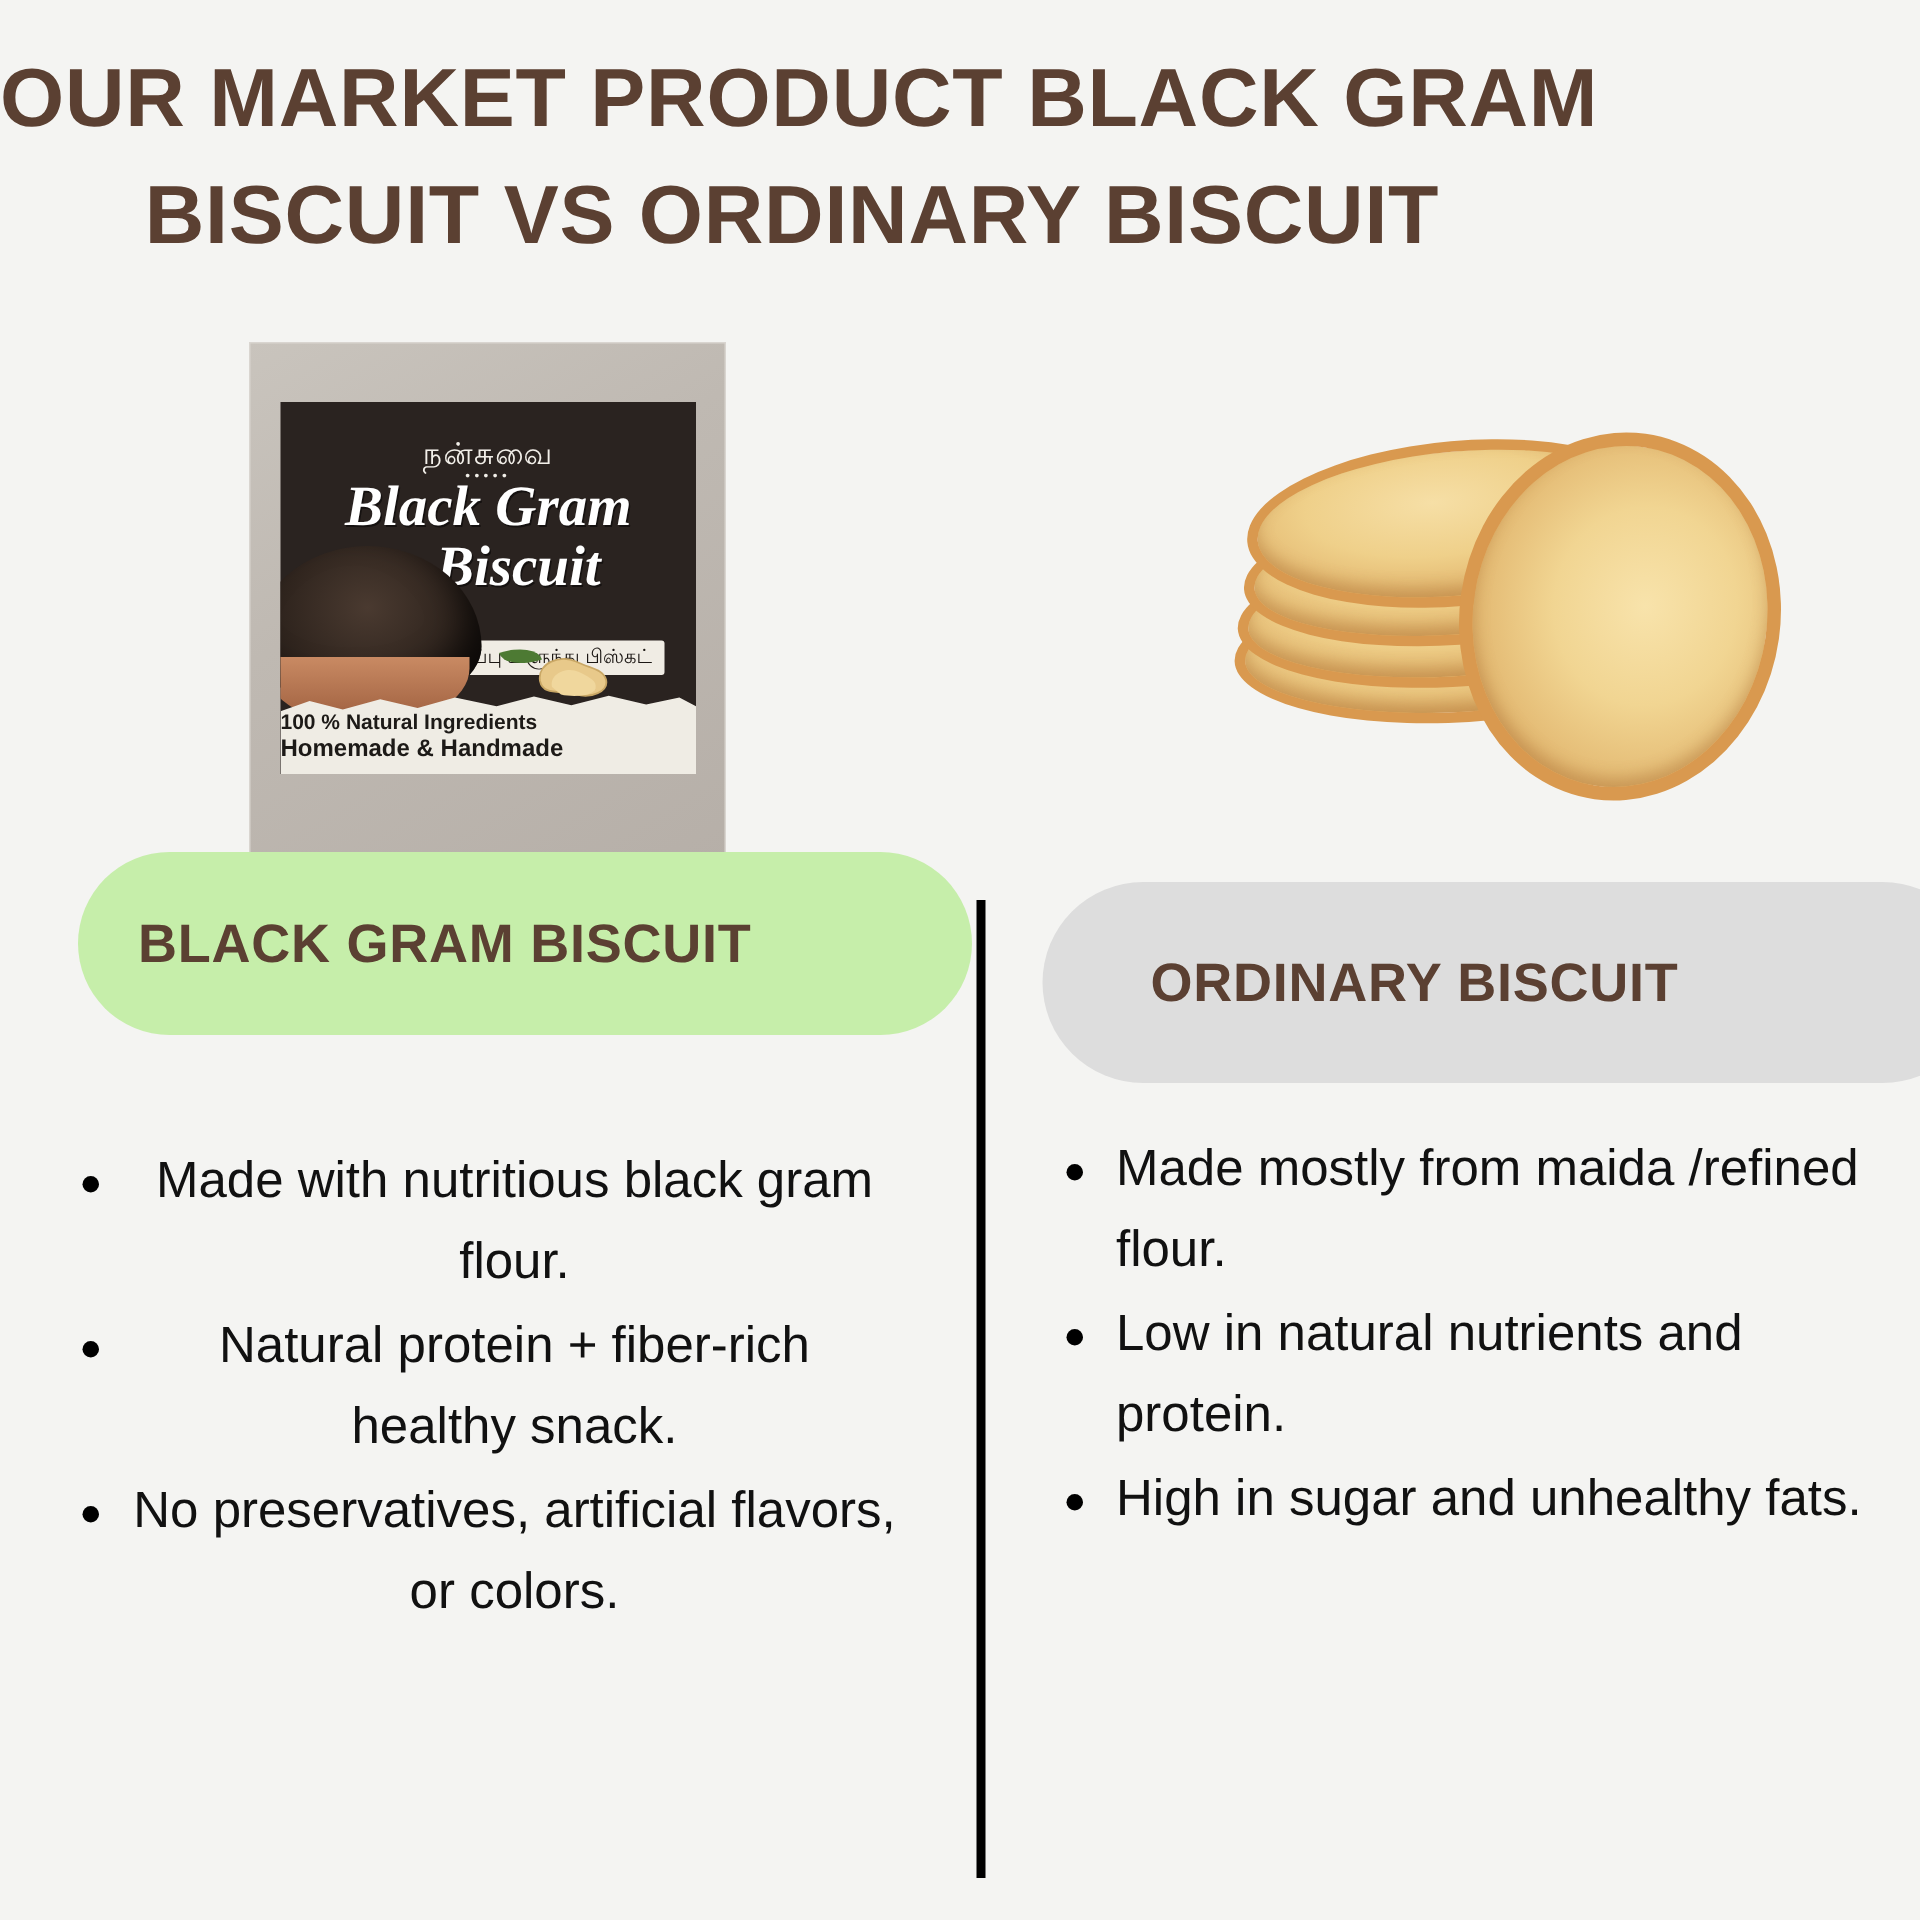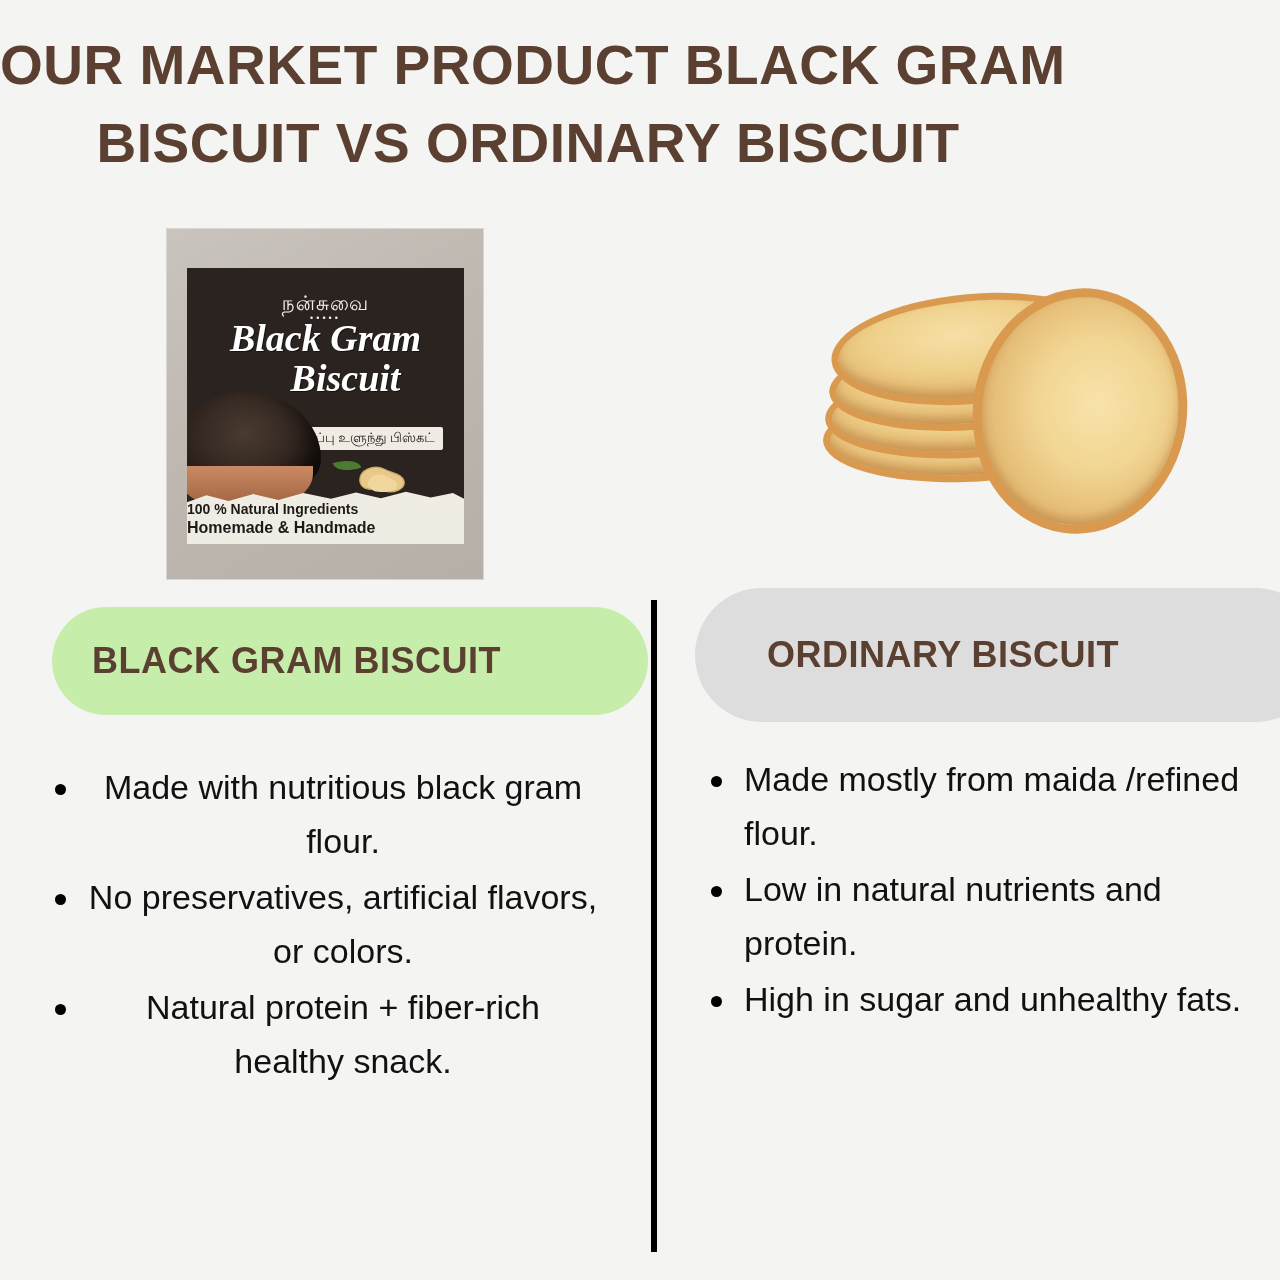--- a/index.html
+++ b/index.html
@@ -41,21 +41,21 @@
     width: 318px;
     height: 352px;
     background: linear-gradient(150deg, #c9c4bd 0%, #bfb9b2 40%, #b6afa8 100%);
     box-shadow: 0 0 0 1px #d9d5d0 inset;
   }
   .package-label {
     position: absolute;
     left: 21px;
     top: 40px;
     width: 277px;
-    height: 276px;
+    height: 248px;
     background: #2a2320;
     overflow: hidden;
   }
   .pkg-brand {
     position: absolute;
     top: 24px;
     left: 0;
     width: 100%;
     text-align: center;
     color: #f2efe9;
@@ -229,23 +229,23 @@
   }
   .pill-label {
     color: #5b4032;
     font-weight: bold;
     font-size: 36px;
     letter-spacing: 0.5px;
     white-space: nowrap;
   }
   .pill-left {
     left: 52px;
-    top: 607px;
+    top: 568px;
     width: 556px;
-    height: 108px;
+    height: 122px;
     background: #c6eeaa;
     padding-left: 40px;
   }
   .pill-right {
     left: 695px;
     top: 588px;
     width: 555px;
     height: 134px;
     background: #dddddd;
     padding-left: 72px;
@@ -333,21 +333,21 @@
 <div class="pill pill-left">
   <span class="pill-label">BLACK GRAM BISCUIT</span>
 </div>
 
 <div class="pill pill-right">
   <span class="pill-label">ORDINARY BISCUIT</span>
 </div>
 
 <ul class="bullet-list list-left">
   <li>Made with nutritious black gram flour.</li>
+  <li>Natural protein + fiber-rich healthy snack.</li>
   <li>No preservatives, artificial flavors, or colors.</li>
-  <li>Natural protein + fiber-rich healthy snack.</li>
 </ul>
 
 <ul class="bullet-list list-right">
   <li>Made mostly from maida /refined flour.</li>
   <li>Low in natural nutrients and protein.</li>
   <li>High in sugar and unhealthy fats.</li>
 </ul>
 
 </body></html>

